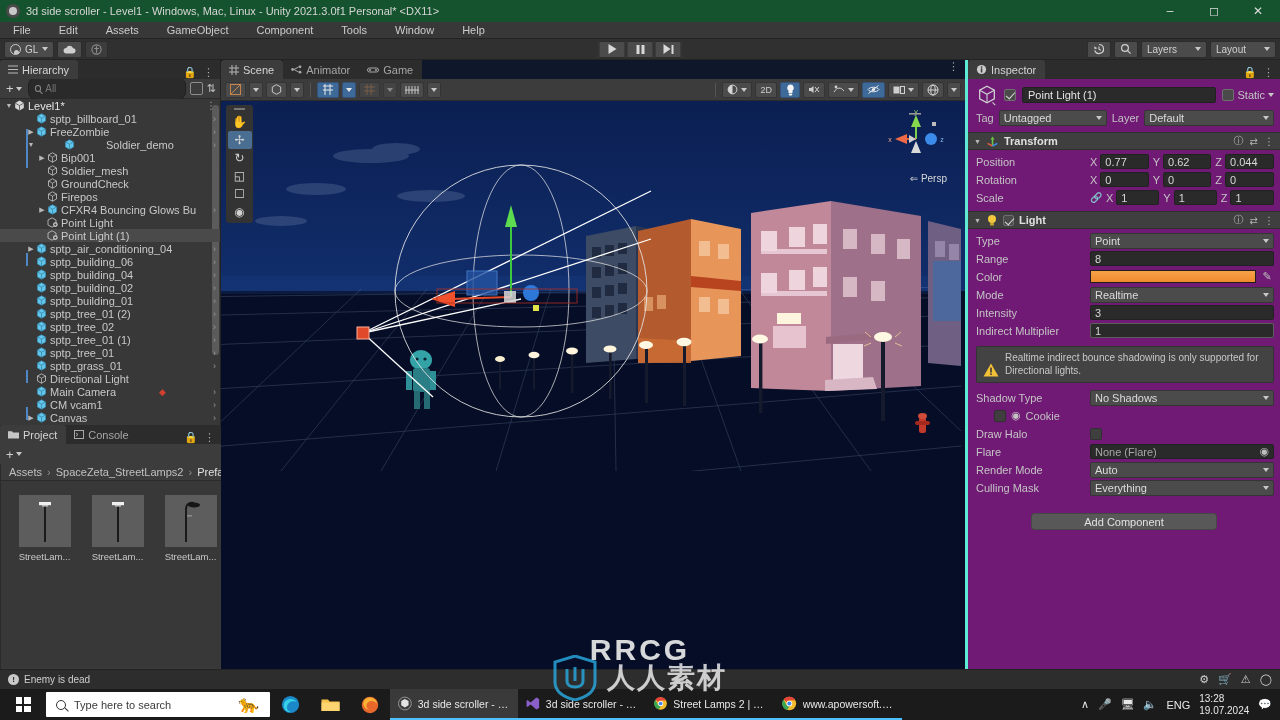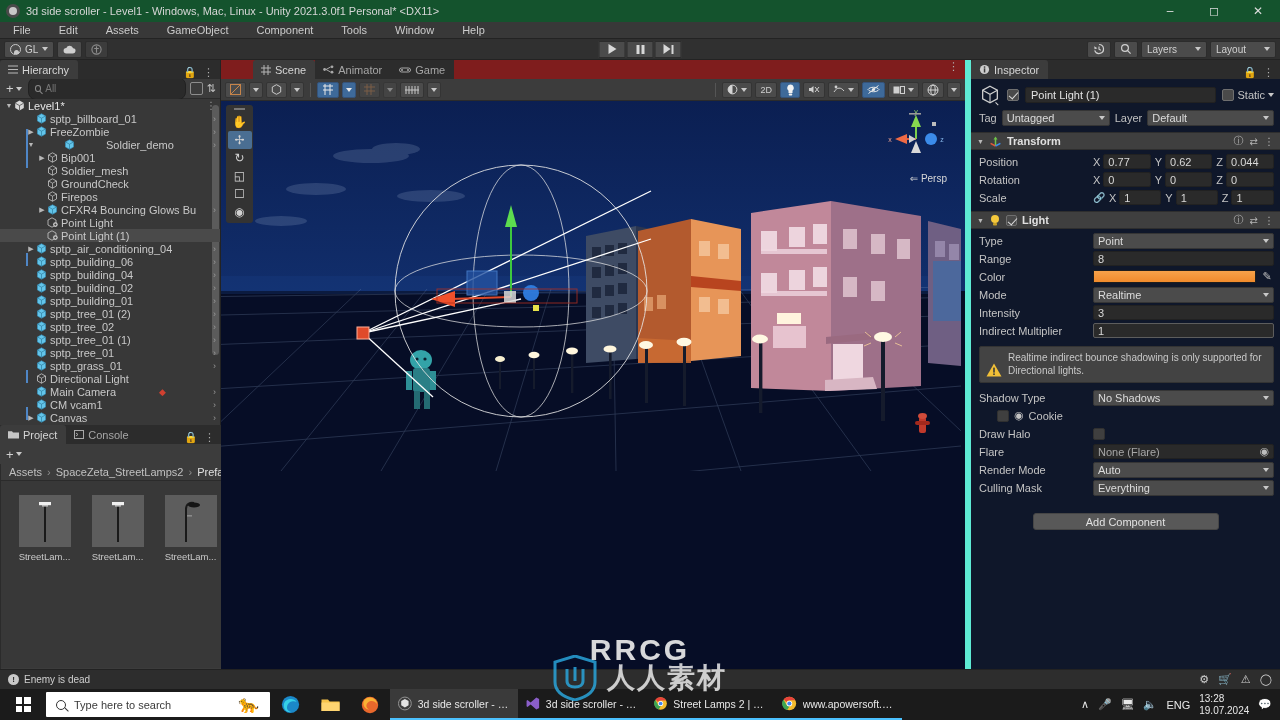--- a/index.html
+++ b/index.html
@@ -89,21 +89,21 @@
   .grid { flex:1; padding:14px 0 0 16px; display:flex; gap:18px; align-items:flex-start;}
   .asset { width:55px; display:flex; flex-direction:column; align-items:center; gap:4px;}
   .thumb { width:52px;height:52px;background:#5d5d5d; display:flex;align-items:center;justify-content:center;}
   .asset .nm { font-size:9.5px;color:#c9c9c9;white-space:nowrap;}
   .p-footer{ height:17px; background:#3c3c3c; display:flex;align-items:center;justify-content:flex-end; padding-right:10px;}
   .zoomslider{ width:80px;height:3px;background:#555;border-radius:2px;position:relative;}
 
   
   .center-col { flex:1; display:flex; flex-direction:column; min-width:0; }
   .sceneview { position:relative; flex:1; overflow:hidden; }
-  .sc-tabrow{ height:19px; background:#7f1d1d; display:flex; align-items:flex-start;padding-left:32px;}
+  .sc-tabrow{ height:19px; background:#0f172a; display:flex; align-items:flex-start;}
   .sc-toolbar{ height:22px; background:#3c3c3c; display:flex; align-items:center; padding:0 4px; gap:3px; border-bottom:1px solid #2b2b2b;}
   .sbtn{ height:16px; min-width:20px; background:#4b4b4b; border:1px solid #343434; border-radius:2px; display:flex;align-items:center;justify-content:center;padding:0 4px;gap:3px;color:#cfcfcf;font-size:9px;}
   .sbtn.on{ background:#3e6a9a; border-color:#35537a;}
   .sbtn.dim{ opacity:.55;}
   .sep-v{ width:1px;height:14px;background:#555;margin:0 3px;}
   .viewport { position:absolute; left:0; right:0; top:41px; bottom:0; overflow:hidden; }
 
   
   .sky { position:absolute; inset:0; background:linear-gradient(180deg,#0b1f52 0%, #12306f 38%, #1d4a97 62%, #2e63b5 76%, #14306c 86%, #071634 100%); }
   .ground { position:absolute; left:0; right:0; top:190px; bottom:0; background:#060d26; }
@@ -111,21 +111,21 @@
 
   .toolpalette{ position:absolute; left:5px; top:4px; width:27px; background:#333; border-radius:3px; padding:3px 0 2px; display:flex;flex-direction:column;align-items:center;}
   .toolpalette .grip{width:11px;height:2px;border-top:1px solid #777;border-bottom:1px solid #777;margin-bottom:3px;}
   .tp{ width:24px;height:18px;display:flex;align-items:center;justify-content:center;color:#d2d2d2;font-size:12px;border-radius:2px;}
   .tp.active{ background:#4a6e92; }
 
   .gizmo{ position:absolute; right:18px; top:8px; width:62px;height:62px;}
   .persp{ position:absolute; right:18px; top:72px; font-size:10px;color:#d8d8d8;}
 
   
-  .inspector{ width:315px; background:#0f172a; display:flex; flex-direction:column; border-left:6px solid #5eead4;}
+  .inspector{ width:315px; background:#701a75; display:flex; flex-direction:column; border-left:3px solid #5eead4;}
   .insp-head{ display:flex; align-items:center; gap:6px; padding:5px 6px 4px 8px;}
   .goicon{ width:22px;height:22px;flex:none;}
   .chk{ width:12px;height:12px;border:1px solid #6f6f6f;background:#4a4a4a;border-radius:2px;position:relative;flex:none;}
   .chk.on::after{content:"";position:absolute;left:3px;top:0px;width:4px;height:8px;border:solid #dcdcdc;border-width:0 1.6px 1.6px 0;transform:rotate(42deg);}
   .namefield{ flex:1; height:16px; background:#2a2a2a; border:1px solid #212121; border-radius:2px; display:flex;align-items:center;padding:0 5px;color:#e3e3e3;font-size:11px;}
   .staticwrap{display:flex;align-items:center;gap:3px;color:#c4c4c4;font-size:11px;}
   .taglayer{ display:flex; align-items:center; gap:5px; padding:0 6px 6px 8px;}
   .lbl-sm{ font-size:11px;color:#c2c2c2;}
   .dropdown{ height:16px;background:#4b4b4b;border:1px solid #353535;border-radius:2px;display:flex;align-items:center;padding:0 4px;font-size:11px;color:#dcdcdc;}
   .dropdown .cv{margin-left:auto;}

